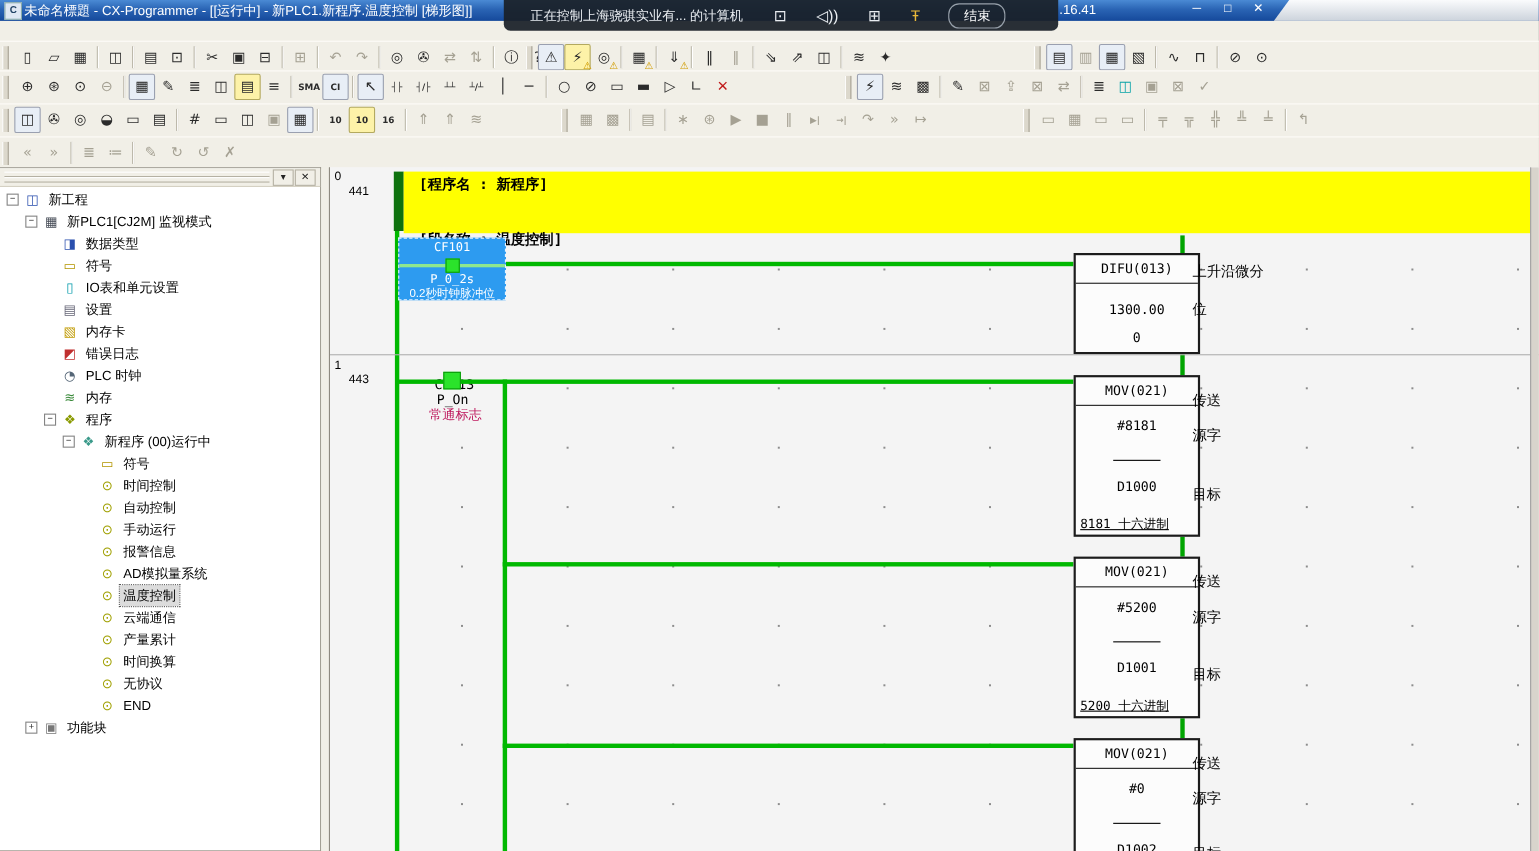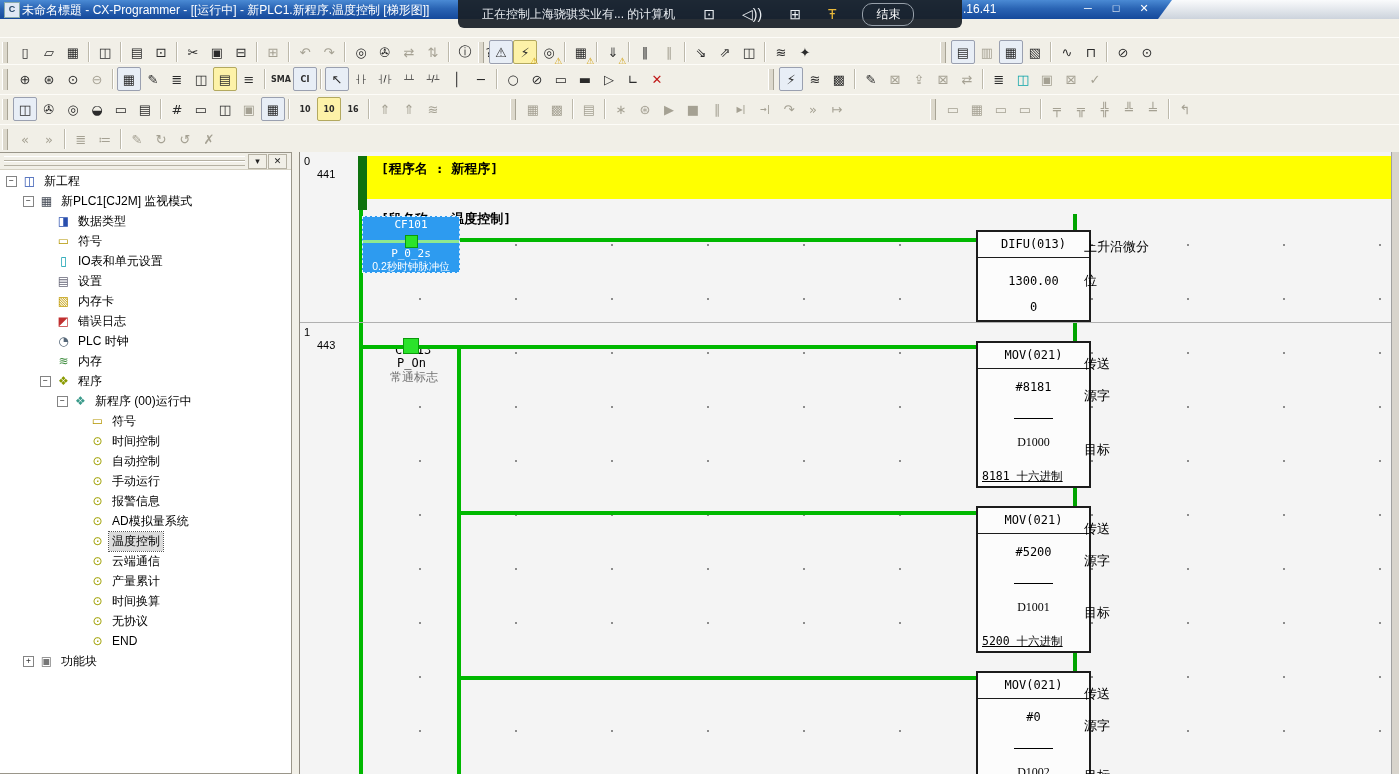--- a/index.html
+++ b/index.html
@@ -61,29 +61,29 @@
   #ladder .grid{position:absolute;left:58px;top:0;right:8px;bottom:0;
     background-image:radial-gradient(circle,#8c8c8c 1px,rgba(0,0,0,0) 1.3px);
     background-size:96px 54px;background-position:14px 12px;}
   .mono{font-family:"DejaVu Sans Mono","Liberation Mono",monospace;}
   .wire{position:absolute;height:4px;background:#00b800;}
   .vwire{position:absolute;width:4px;background:#00b800;}
   .iblock{position:absolute;background:#fcfcfc;border:2px solid #1c1c1c;box-sizing:border-box;width:115px;}
   .iblock .hd{height:25px;border-bottom:1px solid #1c1c1c;text-align:center;
     font:12px/24px "DejaVu Sans Mono",monospace;}
   .ictr{position:absolute;left:0;width:100%;text-align:center;font-family:"DejaVu Sans Mono",monospace;font-size:12px;}
-  .ovl{border-top:1px solid #000;padding:16px 3px;font-family:Liberation Serif, serif;}
+  .ovl{border-top:1px solid #000;padding:16px 3px;}
   .ann{position:absolute;color:#000;font-size:13px;white-space:nowrap;}
   .gnum{position:absolute;font-size:11px;color:#000;}
   #selcontact{position:absolute;left:62px;top:64px;width:98px;height:57px;background:#2d9bf0;
     border:1px dashed #e8f4ff;box-sizing:border-box;color:#fff;text-align:center;}
   .sq{position:absolute;background:#2be32b;border:1px solid #0a9a0a;box-sizing:border-box;}
-  #banner{position:absolute;left:67px;top:4px;right:8px;height:43px;background:#ffff00;}
+  #banner{position:absolute;left:67px;top:4px;right:8px;height:56px;background:#ffff00;}
   #banner div{position:absolute;left:14px;font:bold 13px/16px "DejaVu Sans Mono",monospace;color:#000;white-space:nowrap;}
-  .cyan{color:#737373;}
+  .cyan{color:#be185d;}
   .valtxt{position:absolute;left:4px;font:11.5px "DejaVu Sans Mono",monospace;text-decoration:underline;white-space:nowrap;text-align:center;}
 </style>
 </head>
 <body>
 
 <div id="app">
 
   <div id="titlebar">
     <div id="tb-icon">C</div>
     <div class="ttl">未命名標題 - CX-Programmer - [[运行中] - 新PLC1.新程序.温度控制 [梯形图]]</div>

